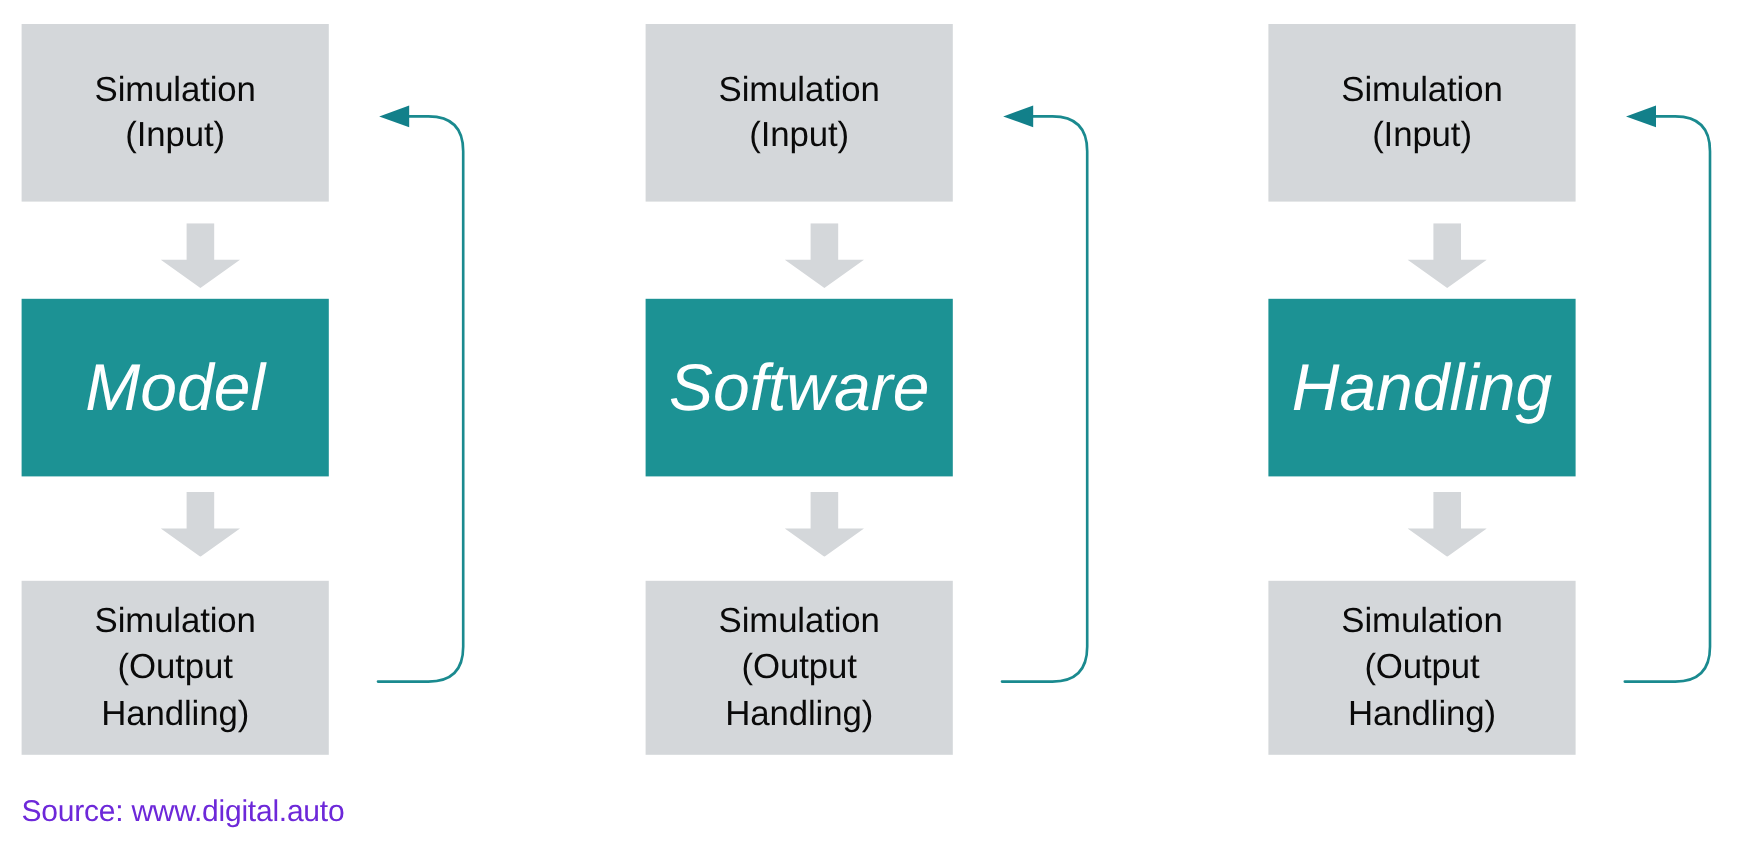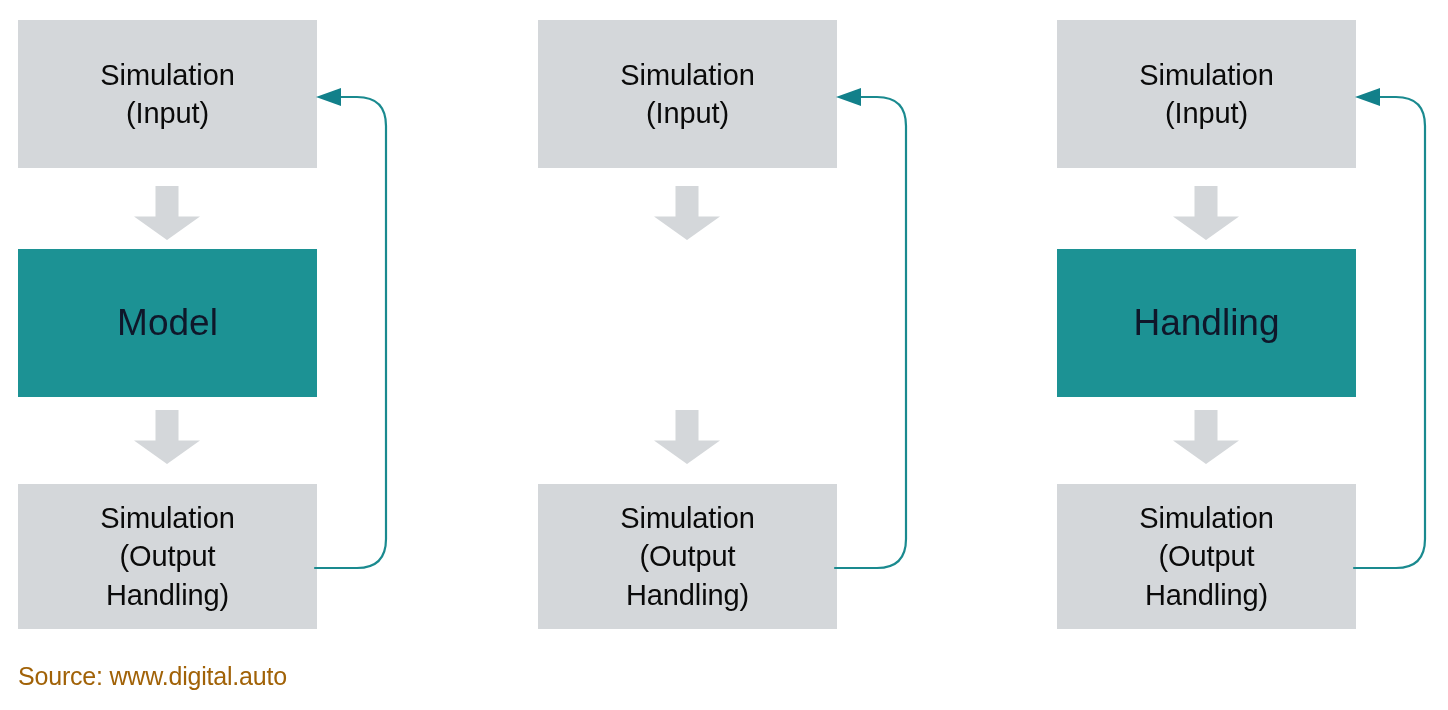--- a/index.html
+++ b/index.html
@@ -29,21 +29,21 @@
     height: 710px;
   }
   .col-1 { left: 18px; }
   .col-2 { left: 538px; }
   .col-3 { left: 1057px; }
 
   
   .box {
     position: absolute;
     left: 0;
-    width: 299px;
+    width: 256px;
     box-sizing: border-box;
     display: flex;
     align-items: center;
     justify-content: center;
     text-align: center;
   }
 
   .box-input {
     top: 20px;
     height: 148px;
@@ -62,24 +62,25 @@
 
   .box-label {
     font-size: 29px;
     line-height: 1.32;
     color: #0a0a0a;
     font-weight: 400;
     white-space: pre-line;
     letter-spacing: -0.1px;
   }
   .box-stage .box-label {
-    color: #0f172a;
-    font-size: 37px;
+    color: #ffffff;
+    font-size: 55px;
     line-height: 1.1;
     letter-spacing: 0px;
+    font-style: italic;
   }
 
   
   .down-arrow {
     position: absolute;
     left: 116px;
     width: 66px;
     height: 54px;
   }
   .down-arrow.arrow-top    { top: 186px; }
@@ -98,21 +99,21 @@
   }
   .feedback svg { display: block; width: 1448px; height: 710px; }
 
   
   .source-note {
     position: absolute;
     left: 18px;
     top: 661px;
     font-size: 25px;
     line-height: 1.2;
-    color: #a16207;
+    color: #6d28d9;
     letter-spacing: -0.2px;
     white-space: nowrap;
   }
 </style>
 </head>
 <body>
 
 <div id="canvas">
 
   <div class="column col-1">
@@ -152,20 +153,23 @@
       <span class="box-label">Simulation
 (Input)</span>
     </div>
 
     <div class="down-arrow arrow-top">
       <svg viewBox="0 0 66 54" xmlns="http://www.w3.org/2000/svg" aria-hidden="true">
         <path d="M21.5 0 H44.5 V30.5 H66 L33 54 L0 30.5 H21.5 Z" fill="#d4d7da"></path>
       </svg>
     </div>
 
+    <div class="box box-stage">
+      <span class="box-label">Software</span>
+    </div>
 
     <div class="down-arrow arrow-bottom">
       <svg viewBox="0 0 66 54" xmlns="http://www.w3.org/2000/svg" aria-hidden="true">
         <path d="M21.5 0 H44.5 V30.5 H66 L33 54 L0 30.5 H21.5 Z" fill="#d4d7da"></path>
       </svg>
     </div>
 
     <div class="box box-output">
       <span class="box-label">Simulation
 (Output

